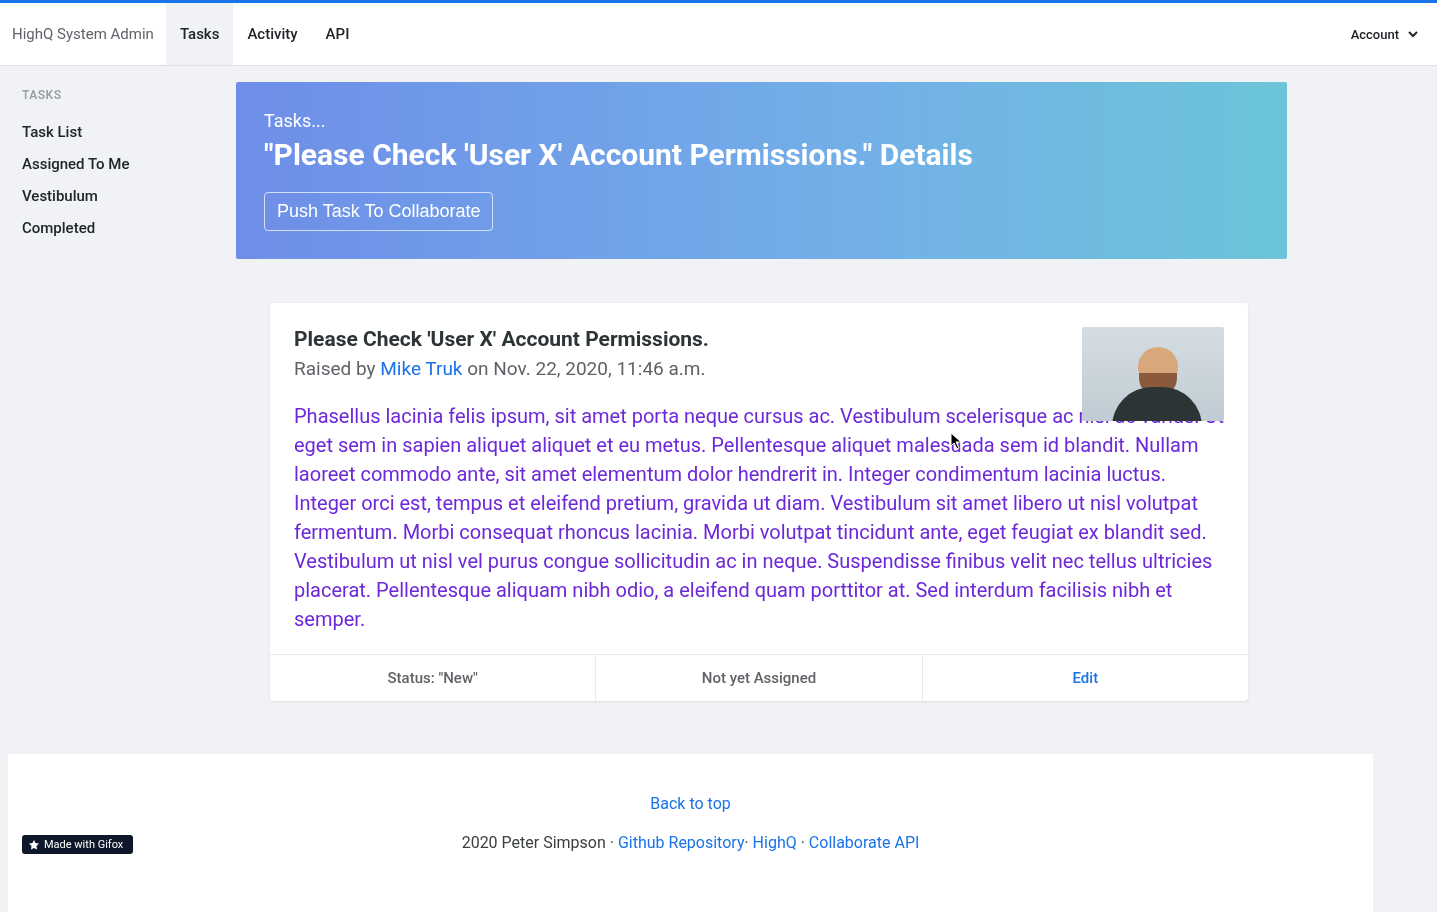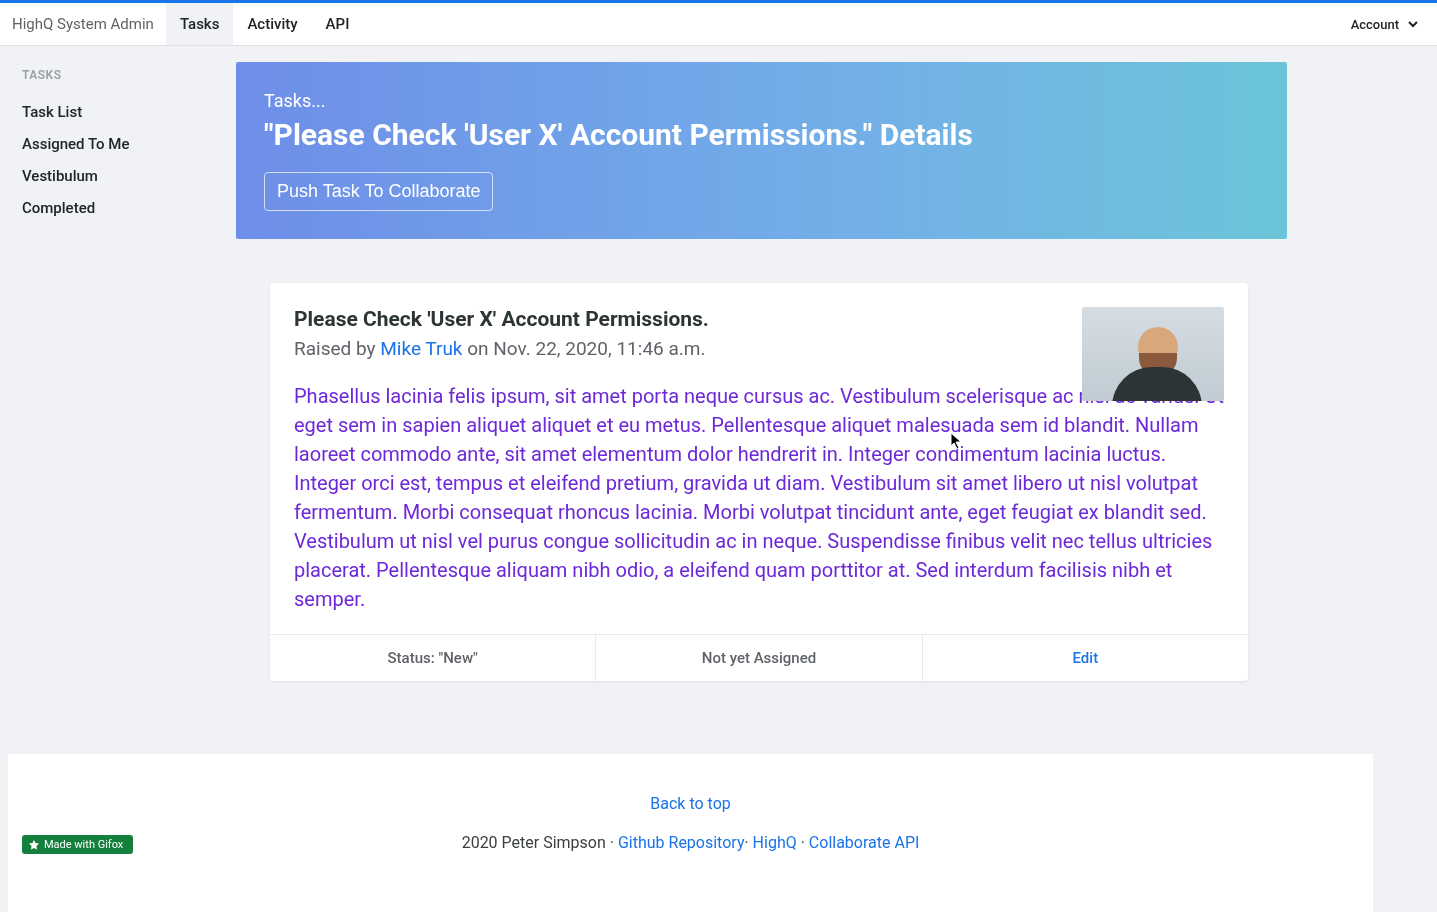--- a/index.html
+++ b/index.html
@@ -14,21 +14,21 @@
   }
   .top-blue-bar {
     height: 3px;
     background: #1a73e8;
   }
   .navbar {
     background: #fff;
     border-bottom: 1px solid #e0e0e0;
     display: flex;
     align-items: center;
-    height: 43px;
+    height: 63px;
     padding: 0 0;
   }
   .brand {
     padding: 0 12px;
     font-size: 15px;
     color: #5f6368;
     height: 100%;
     display: flex;
     align-items: center;
   }
@@ -216,21 +216,21 @@
     margin-bottom: 20px;
   }
   .footer-line {
     color: #3c4043;
   }
   .footer-line a { color: #1a73e8; cursor: pointer; }
   .gifox-badge {
     position: absolute;
     bottom: 58px;
     left: 22px;
-    background: #15803d;
+    background: #0f172a;
     color: #fff;
     font-size: 11px;
     padding: 3px 10px 3px 6px;
     border-radius: 3px;
     display: flex;
     align-items: center;
     gap: 4px;
     z-index: 10;
   }
   .gifox-badge svg { width: 12px; height: 12px; }

